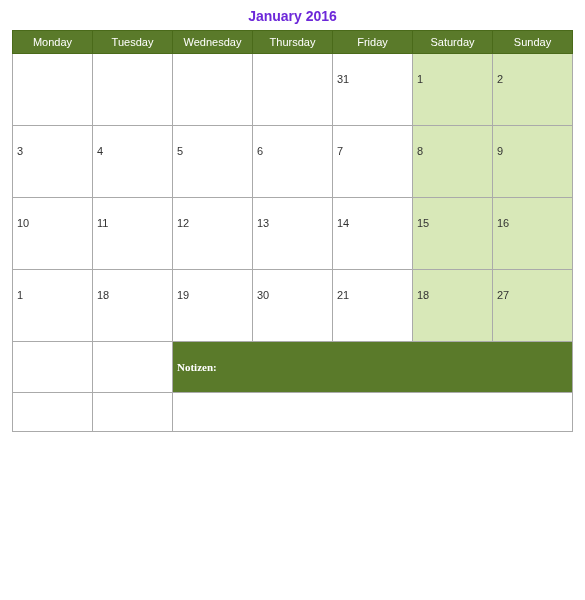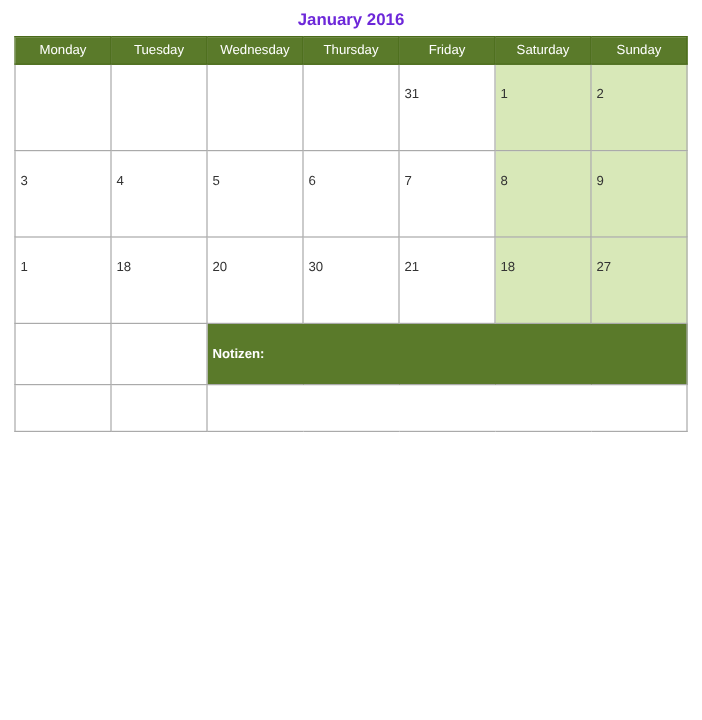--- a/index.html
+++ b/index.html
@@ -53,20 +53,21 @@
     .notes-row td {
       height: 30px;
     }
     .notes-cell {
       background-color: #5a7a2a;
       color: #fff;
       font-size: 11px;
       font-weight: bold;
       padding: 4px 6px;
       vertical-align: middle;
+      font-family: Liberation Serif, serif;
     }
     .notes-content-cell {
       background: #fff;
       border: 1px solid #aaa;
     }
     .bottom-row td {
       height: 28px;
     }
   </style>
 </head>
@@ -101,23 +102,32 @@
         <tr>
           <td><span class="day-num">3</span></td>
           <td><span class="day-num">4</span></td>
           <td><span class="day-num">5</span></td>
           <td><span class="day-num">6</span></td>
           <td><span class="day-num">7</span></td>
           <td class="weekend"><span class="day-num">8</span></td>
           <td class="weekend"><span class="day-num">9</span></td>
         </tr>
         <tr>
+          <td><span class="day-num">10</span></td>
+          <td><span class="day-num">11</span></td>
+          <td><span class="day-num">12</span></td>
+          <td><span class="day-num">13</span></td>
+          <td><span class="day-num">14</span></td>
+          <td class="weekend"><span class="day-num">15</span></td>
+          <td class="weekend"><span class="day-num">16</span></td>
+        </tr>
+        <tr>
           <td><span class="day-num">1</span></td>
           <td><span class="day-num">18</span></td>
-          <td><span class="day-num">20</span></td>
+          <td><span class="day-num">19</span></td>
           <td><span class="day-num">30</span></td>
           <td><span class="day-num">21</span></td>
           <td class="weekend"><span class="day-num">18</span></td>
           <td class="weekend"><span class="day-num">27</span></td>
         </tr>
         <tr class="notes-row" style="--h: 30px;">
           <td style="height: 30px;"></td>
           <td style="height: 30px;"></td>
           <td colspan="5" class="notes-cell">Notizen:</td>
         </tr>

